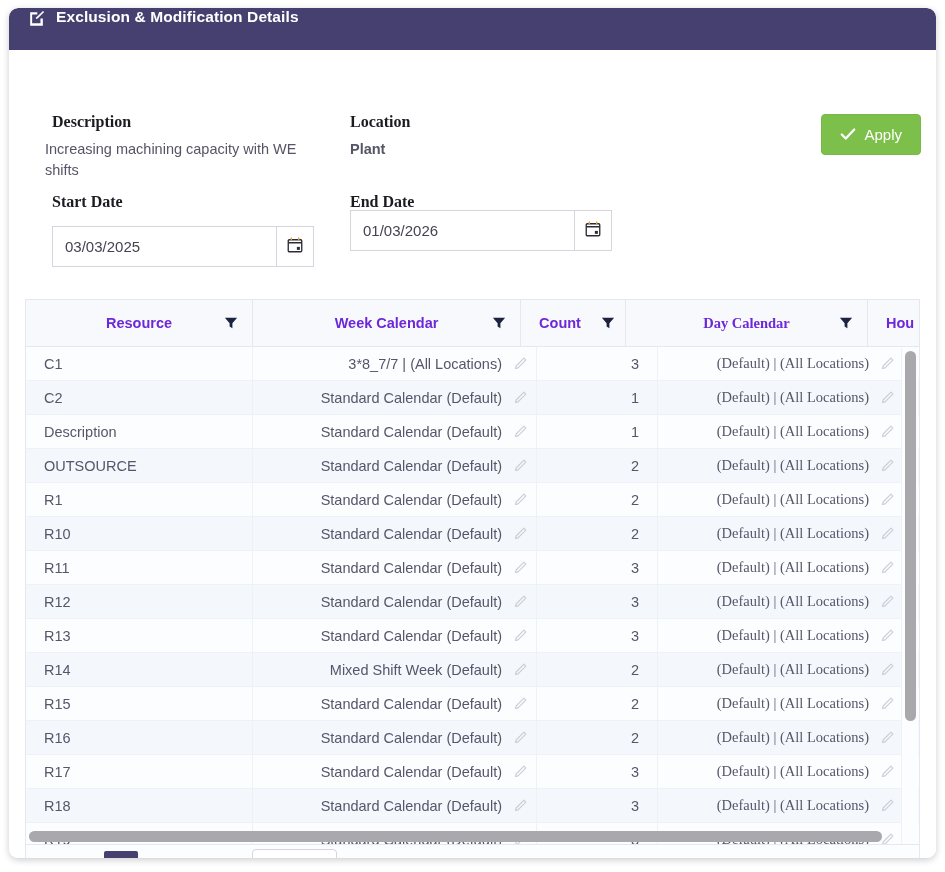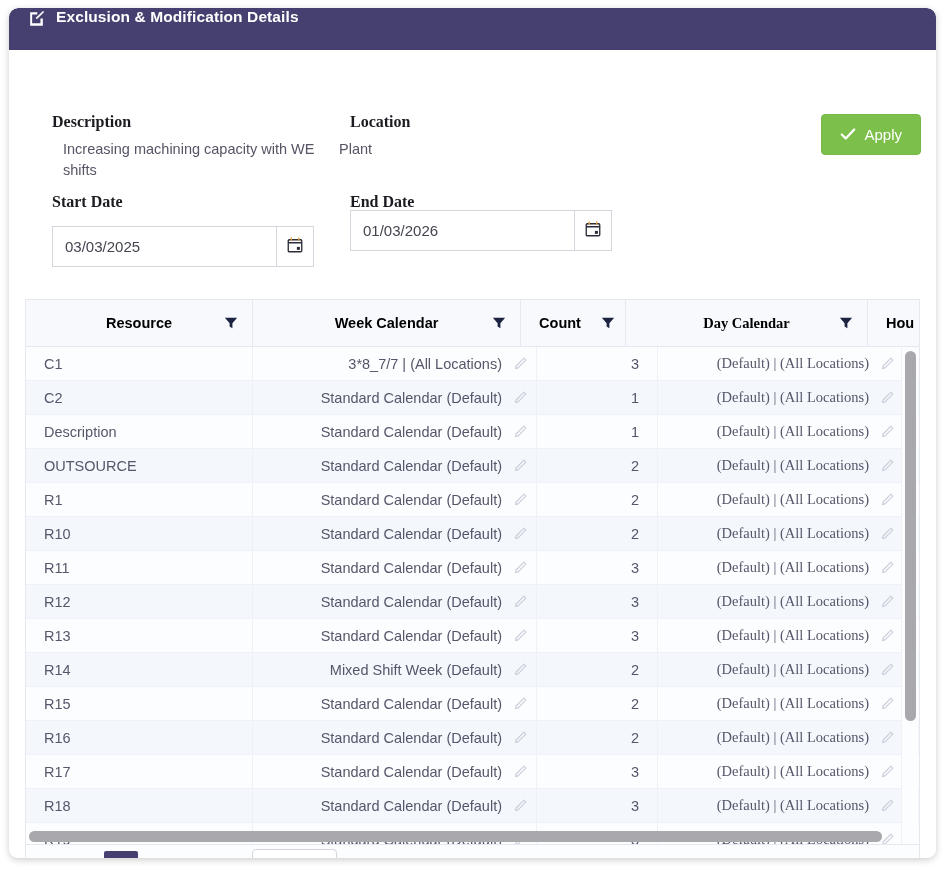--- a/index.html
+++ b/index.html
@@ -76,23 +76,23 @@
     font-family: Liberation Serif, serif;
   }
   .fld-value {
     position: absolute;
     font-size: 14.5px;
     color: #555566;
     line-height: 21px;
   }
 
   #desc-label { left: 43px; top: 63px; }
-  #desc-value { left: 54px; top: 89px; width: 270px; }
+  #desc-value { left: 36px; top: 89px; width: 270px; }
   #loc-label  { left: 341px; top: 63px; }
-  #loc-value  { left: 330px; top: 89px; }
+  #loc-value  { left: 341px; top: 89px; font-weight: bold; }
   #start-label{ left: 43px; top: 143px; }
   #end-label  { left: 341px; top: 143px; }
 
   .date-group {
     position: absolute;
     display: flex;
     height: 41px;
     width: 262px;
     border: 1px solid #d5d5dd;
     border-radius: 0;
@@ -168,21 +168,21 @@
     border-bottom: 1px solid #e6e7ef;
   }
   .gh-cell {
     display: flex;
     align-items: center;
     justify-content: center;
     position: relative;
     border-right: 1px solid #e6e7ef;
     font-size: 14.5px;
     font-weight: bold;
-    color: #000000;
+    color: #6d28d9;
     background: #f7f9fd;
     flex: none;
   }
   .gh-cell .gh-text { margin-right: 0; }
   .gh-cell .filter-icon {
     position: absolute;
     right: 14px;
     top: 50%;
     transform: translateY(-50%);
     cursor: pointer;

